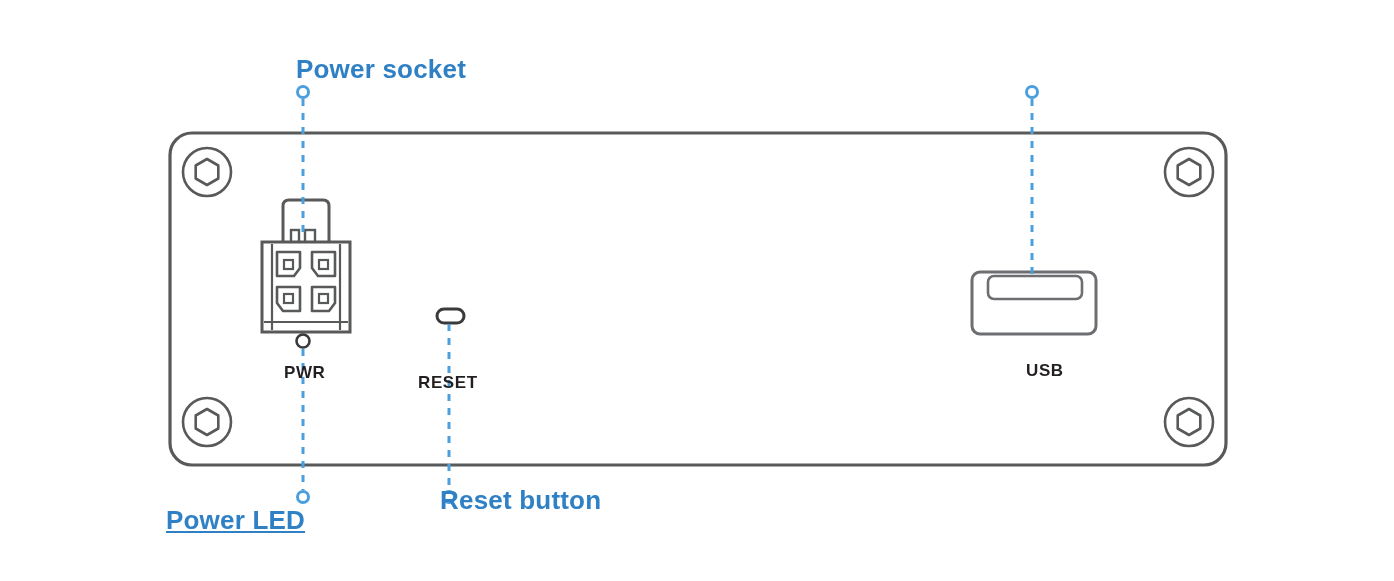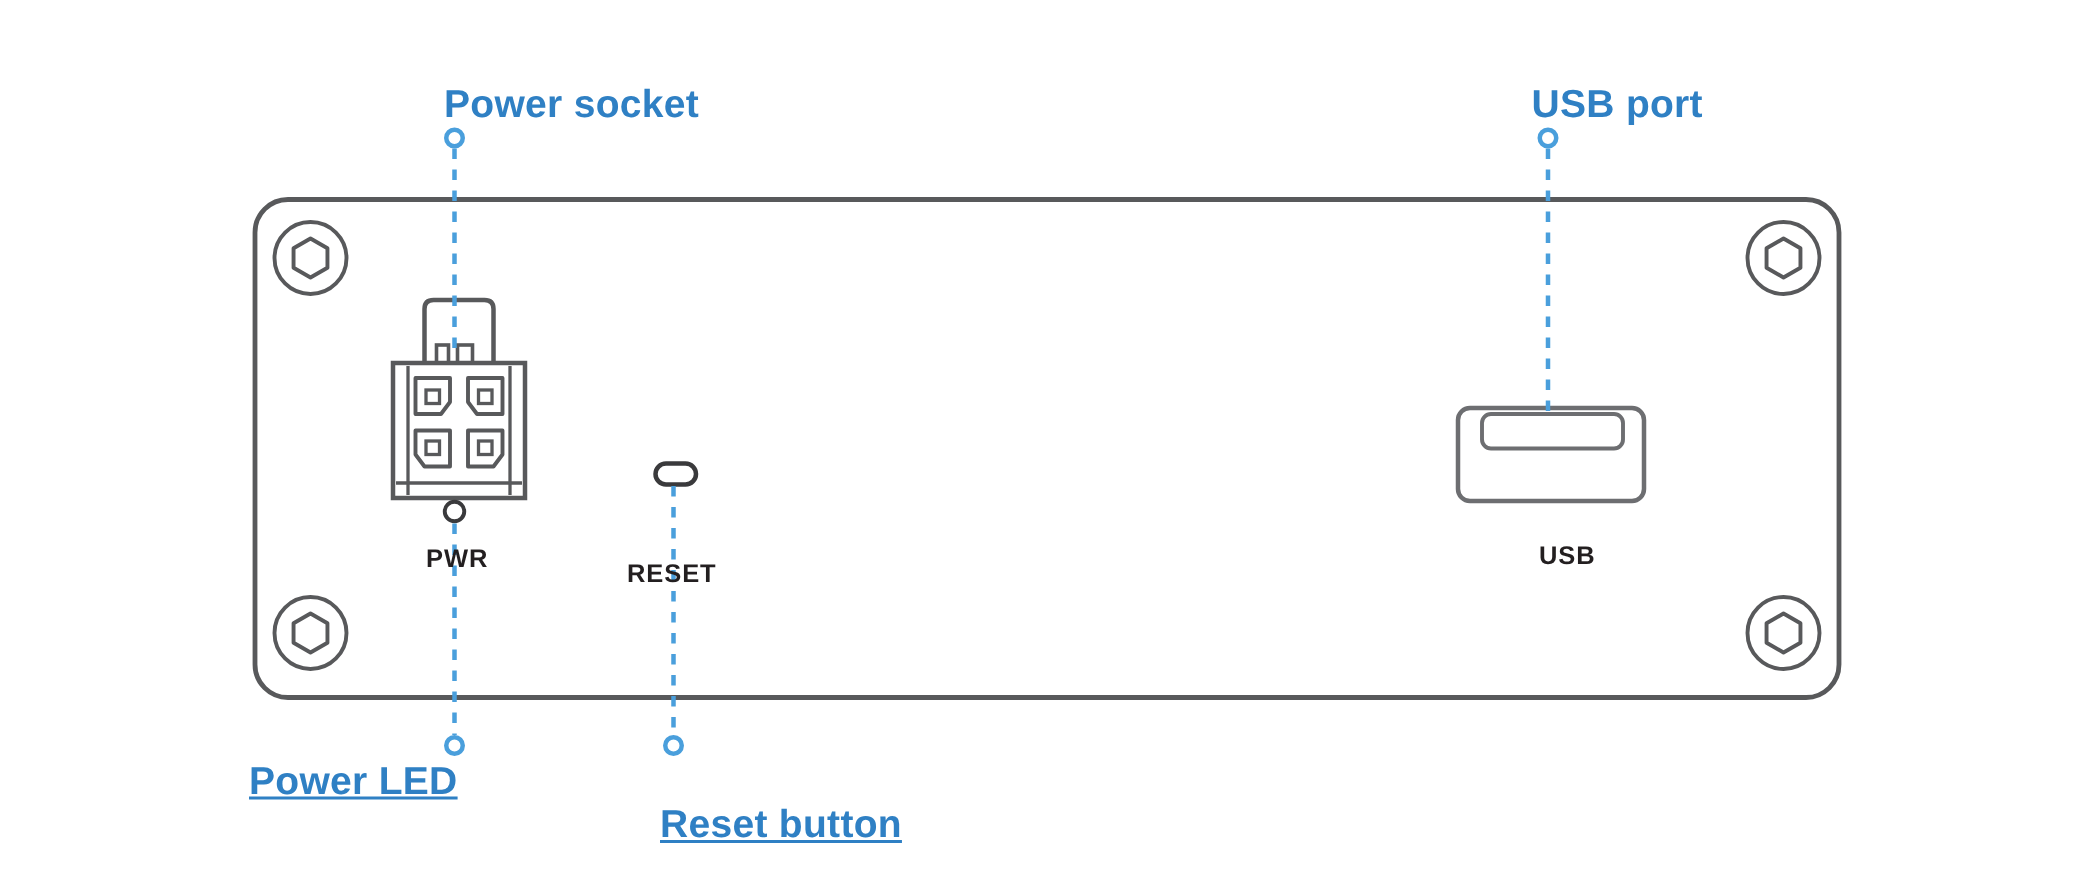--- a/index.html
+++ b/index.html
@@ -125,25 +125,24 @@
     </g>
     <g>
       <line x1="449" y1="324" x2="449" y2="490" stroke="#4a9fdc" stroke-width="3" stroke-dasharray="7 7"></line>
       <circle cx="449" cy="497" r="5.5" fill="#ffffff" stroke="#4a9fdc" stroke-width="3"></circle>
     </g>
 
   </svg>
 
   <div class="callout-label" style="left:296px; top:54px;">Power socket</div>
 
-  <div class="callout-label" style="left:1021px; top:54px;">USB port</div>
 
   <div class="callout-label" style="left:166px; top:505px;text-decoration:underline;">Power LED</div>
 
-  <div class="callout-label" style="left:440px; top:534px;text-decoration:underline;">Reset button</div>
+  <div class="callout-label" style="left:440px; top:485px;">Reset button</div>
 
   <div class="silk-label" style="left:284px; top:363px;">PWR</div>
 
   <div class="silk-label" style="left:418px; top:373px;">RESET</div>
 
   <div class="silk-label" style="left:1014px; top:361px;margin-left:12px;">USB</div>
 
 </div>
 
 </body></html>

